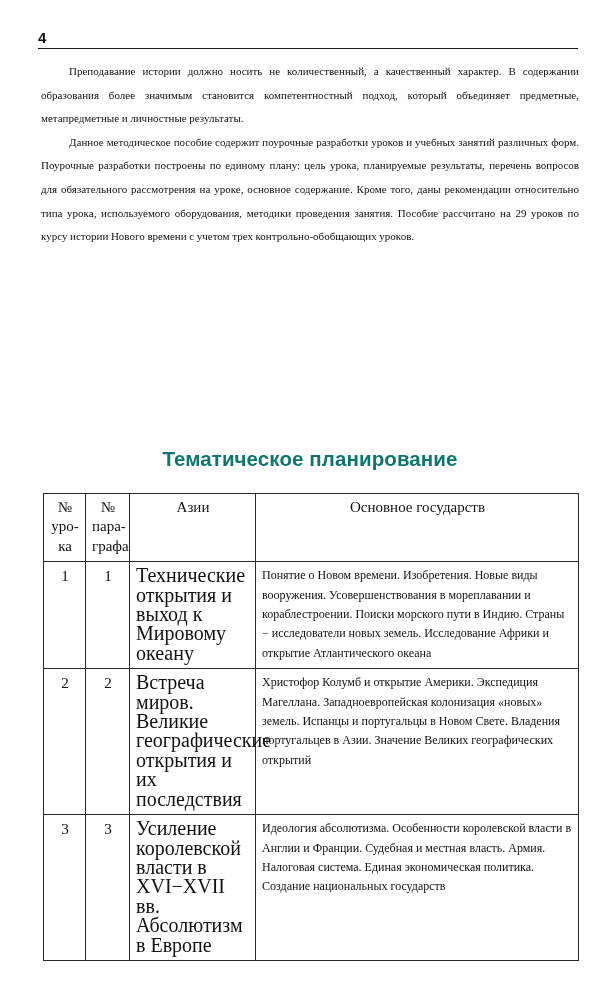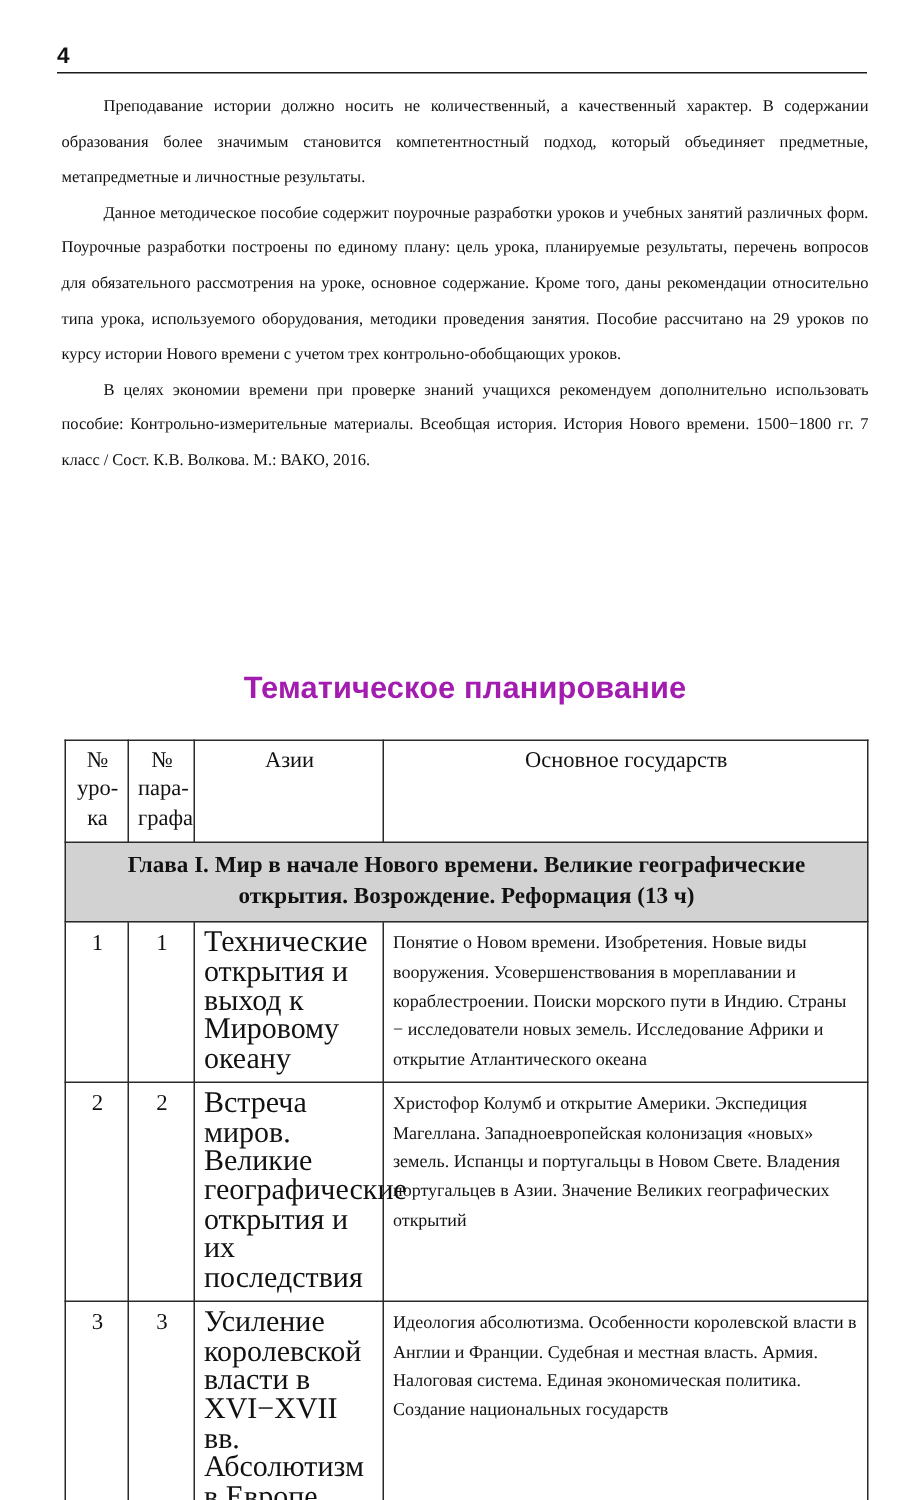--- a/index.html
+++ b/index.html
@@ -66,21 +66,21 @@
   .section-title {
     position: absolute;
     left: 41px;
     top: 447px;
     width: 538px;
     text-align: center;
     font-family: "Liberation Sans", "DejaVu Sans", sans-serif;
     font-size: 20.5px;
     font-weight: 700;
     letter-spacing: 0.1px;
-    color: #a21caf;
+    color: #0f766e;
   }
 
   
   .table-wrap {
     position: absolute;
     left: 43px;
     top: 493px;
     width: 535px;
   }
   table.plan {
@@ -145,21 +145,20 @@
 <div class="page">
 
   <div class="header-zone">
     <div class="folio">4</div>
     <div class="header-rule"></div>
   </div>
 
   <div class="body-zone">
     <p class="para">Преподавание истории должно носить не количественный, а качественный характер. В содержании образования более значимым становится компетентностный подход, который объединяет предметные, метапредметные и личностные результаты.</p>
     <p class="para">Данное методическое пособие содержит поурочные разработки уроков и учебных занятий различных форм. Поурочные разработки построены по единому плану: цель урока, планируемые результаты, перечень вопросов для обязательного рассмотрения на уроке, основное содержание. Кроме того, даны рекомендации относительно типа урока, используемого оборудования, методики проведения занятия. Пособие рассчитано на 29 уроков по курсу истории Нового времени с учетом трех контрольно-обобщающих уроков.</p>
-    <p class="para">В целях экономии времени при проверке знаний учащихся рекомендуем дополнительно использовать пособие: Контрольно-измерительные материалы. Всеобщая история. История Нового времени. 1500−1800 гг. 7 класс / Сост. К.В. Волкова. М.: ВАКО, 2016.</p>
   </div>
 
   <div class="section-title">Тематическое планирование</div>
 
   <div class="table-wrap">
     <table class="plan">
       <colgroup>
         <col class="col-n1">
         <col class="col-n2">
         <col class="col-theme">
@@ -167,23 +166,20 @@
       </colgroup>
       <thead>
         <tr>
           <th class="hd">№ уро-ка</th>
           <th class="hd">№ пара-графа</th>
           <th class="hd">Азии</th>
           <th class="hd">Основное государств</th>
         </tr>
       </thead>
       <tbody>
-        <tr class="chapter">
-          <td colspan="4">Глава I. Мир в начале Нового времени. Великие географические открытия. Возрождение. Реформация (13 ч)</td>
-        </tr>
 
         <tr>
           <td class="num">1</td>
           <td class="num">1</td>
           <td class="theme">Технические открытия и выход к Мировому океану</td>
           <td class="content">Понятие о Новом времени. Изобретения. Новые виды вооружения. Усовершенствования в мореплавании и кораблестроении. Поиски морского пути в Индию. Страны − исследователи новых земель. Исследование Африки и открытие Атлантического океана</td>
         </tr>
 
         <tr>
           <td class="num">2</td>

